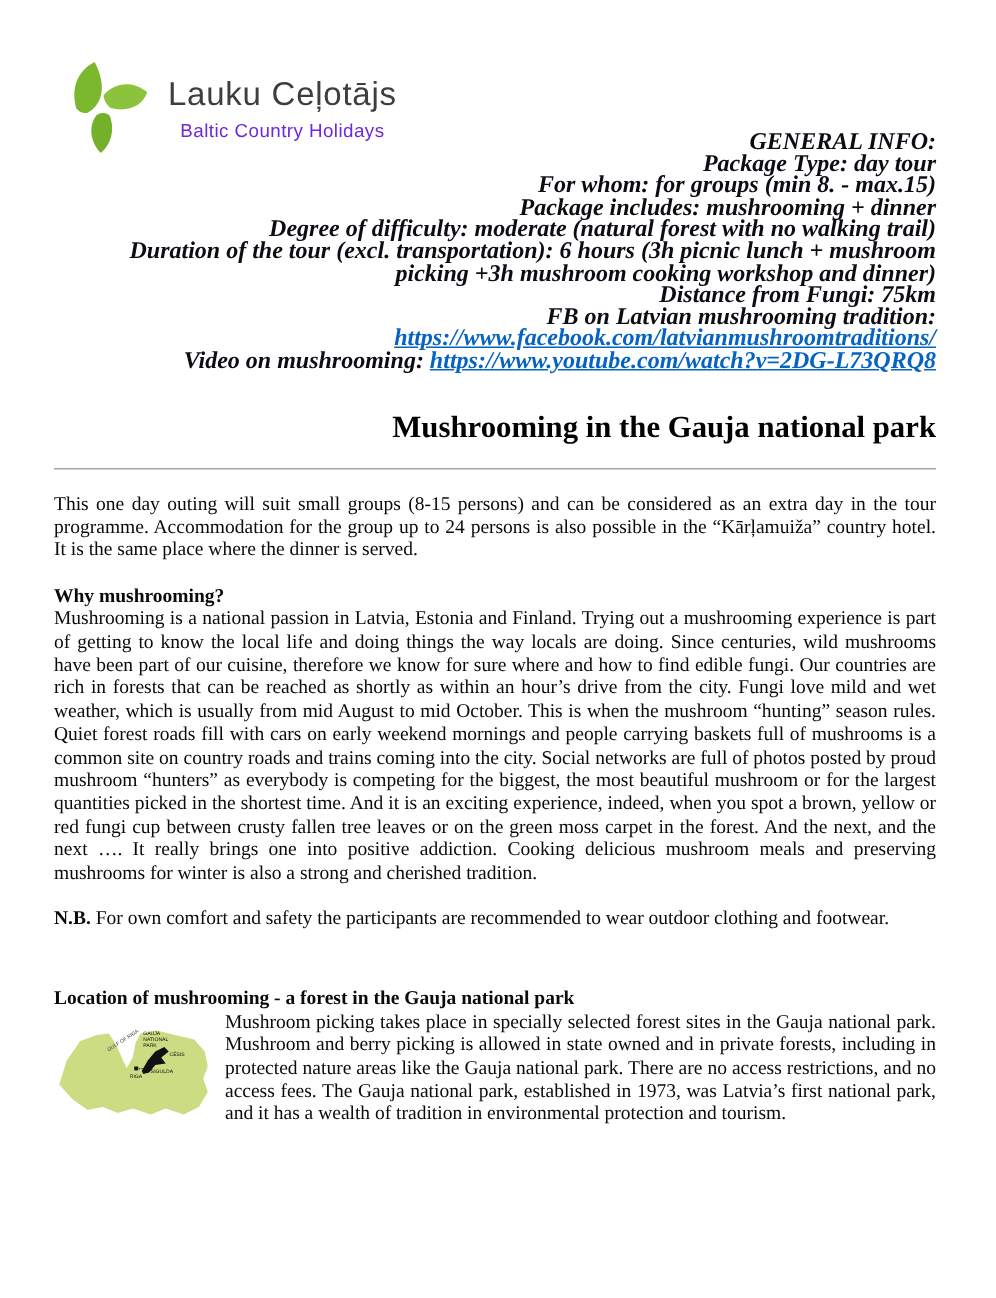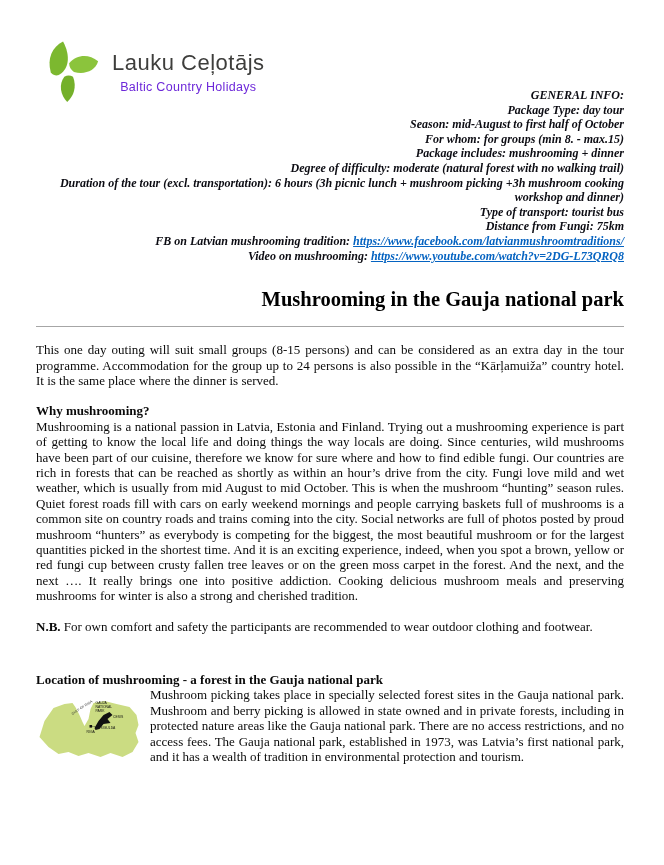--- a/index.html
+++ b/index.html
@@ -29,21 +29,21 @@
     font-size: 22px; color: #3e3e3c; letter-spacing: 0.5px;
     font-weight: 500;
   }
   .logo-tagline {
     font-size: 12.5px; color: #6d28d9; margin-top: 4px; letter-spacing: 0.3px; text-align: center;
   }
   
   .general-info {
     padding-top: 46px;
     text-align: right;
-    font-size: 12px;
+    font-size: 16px;
     line-height: 14.6px;
     font-weight: bold;
     font-style: italic;
     color: #0c0c13;
   }
   .general-info a {
     color: #0563c1;
     text-decoration: underline;
     cursor: pointer;
   }
@@ -96,26 +96,24 @@
     </svg>
     <div class="logo-text">
       <div class="logo-name">Lauku Ceļotājs</div>
       <div class="logo-tagline">Baltic Country Holidays</div>
     </div>
   </div>
 
   <div class="general-info">
     <div>GENERAL INFO:</div>
     <div>Package Type: day tour</div>
-    <div>Season: mid-August to first half of October</div>
     <div>For whom: for groups (min 8. - max.15)</div>
     <div>Package includes: mushrooming + dinner</div>
     <div>Degree of difficulty: moderate (natural forest with no walking trail)</div>
     <div>Duration of the tour  (excl. transportation): 6 hours (3h picnic lunch + mushroom picking +3h mushroom cooking workshop and dinner)</div>
-    <div>Type of transport:  tourist bus</div>
     <div>Distance from Fungi: 75km</div>
     <div><span>FB on Latvian mushrooming tradition: </span><a>https://www.facebook.com/latvianmushroomtraditions/</a></div>
     <div><span>Video on mushrooming: </span><a>https://www.youtube.com/watch?v=2DG-L73QRQ8</a></div>
   </div>
 
   <h1 class="doc-title">Mushrooming in the Gauja national park</h1>
   <hr class="divider">
 
   <p class="body-par">This one day outing will suit small groups (8-15 persons) and can be considered as an extra day in the tour programme. Accommodation for the group up to 24 persons is also possible in the “Kārļamuiža” country hotel. It is the same place where the dinner is served.</p>
 

